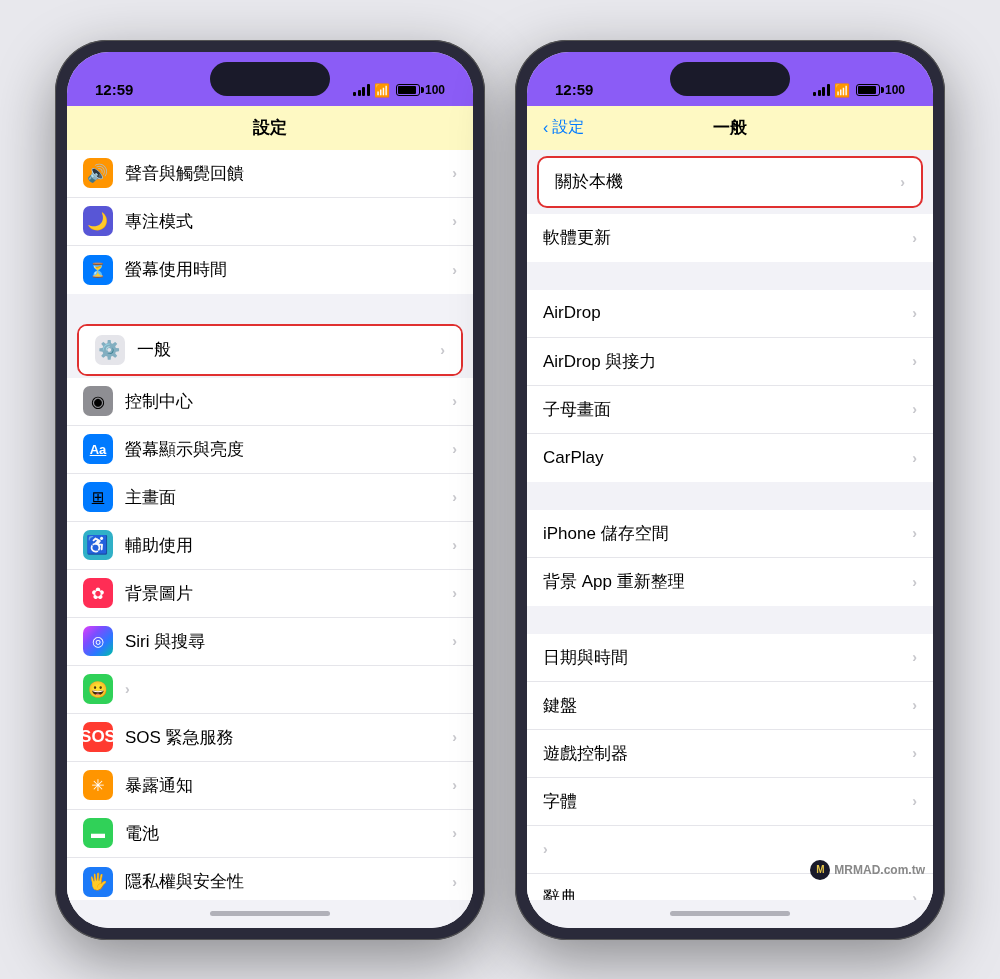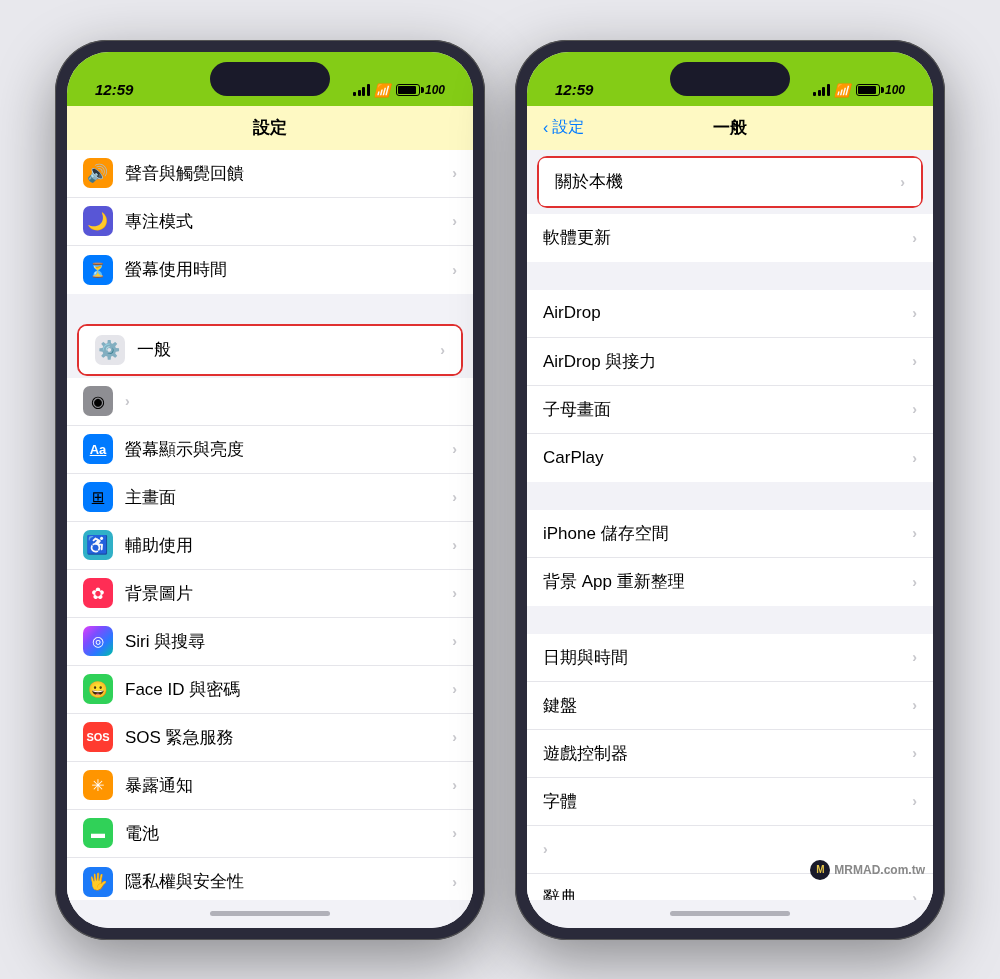--- a/index.html
+++ b/index.html
@@ -48,23 +48,22 @@
       z-index: 10;
     }
 
     
     .status-bar {
       height: 54px;
       display: flex;
       align-items: flex-end;
       justify-content: space-between;
       padding: 0 28px 8px;
-      background: #84cc16;
+      background: #8b5cf6;
       flex-shrink: 0;
-      font-style: italic;
     }
 
     .status-time {
       font-size: 15px;
       font-weight: 600;
       color: #000;
     }
 
     .status-icons {
       display: flex;
@@ -309,20 +308,21 @@
             <div class="item-icon" style="background:#e5e5ea; color:#555; font-size:18px;">⚙️</div>
             <span class="item-label">一般</span>
             <span class="item-chevron">›</span>
           </div>
         </div>
       </div>
 
       <div class="list-group">
         <div class="list-item">
           <div class="item-icon" style="background:#8e8e93; font-size:16px;">◉</div>
+          <span class="item-label">控制中心</span>
           <span class="item-chevron">›</span>
         </div>
         <div class="list-item">
           <div class="item-icon icon-blue" style="font-size:13px; font-weight:700; color:#fff;">Aa</div>
           <span class="item-label">螢幕顯示與亮度</span>
           <span class="item-chevron">›</span>
         </div>
         <div class="list-item">
           <div class="item-icon icon-blue" style="font-size:15px;">⊞</div>
           <span class="item-label">主畫面</span>
@@ -338,25 +338,24 @@
           <span class="item-label">背景圖片</span>
           <span class="item-chevron">›</span>
         </div>
         <div class="list-item">
           <div class="item-icon" style="background: linear-gradient(135deg,#e040fb,#7c4dff,#2979ff,#00bfa5); font-size:14px; color:#fff;">◎</div>
           <span class="item-label">Siri 與搜尋</span>
           <span class="item-chevron">›</span>
         </div>
         <div class="list-item">
           <div class="item-icon" style="background:#30d158; font-size:16px;">😀</div>
-          <span class="item-label">Face ID 與密碼</span>
-          <span class="item-chevron">›</span>
-        </div>
-        <div class="list-item">
-          <div class="item-icon" style="background:#ff3b30; font-size:11px; font-weight:700; color:#fff;">SOS</div>
+          <span class="item-chevron">›</span>
+        </div>
+        <div class="list-item">
+          <div class="item-icon" style="background:#ff3b30; font-size:17px; font-weight:700; color:#fff;">SOS</div>
           <span class="item-label">SOS 緊急服務</span>
           <span class="item-chevron">›</span>
         </div>
         <div class="list-item">
           <div class="item-icon" style="background:#ff9500; font-size:16px; color:#fff;">✳</div>
           <span class="item-label">暴露通知</span>
           <span class="item-chevron">›</span>
         </div>
         <div class="list-item">
           <div class="item-icon" style="background:#30d158; font-size:14px; color:#fff;">▬</div>
@@ -403,21 +402,21 @@
         <span>‹</span>
         <span>設定</span>
       </div>
       <span class="nav-title">一般</span>
     </div>
 
     <div class="settings-content">
 
       <div style="background:#f2f2f7; padding: 0;">
         <div style="border: 2.5px solid #e03030; border-radius: 10px; margin: 6px 10px; background:#fff;">
-          <div class="list-item no-icon" style="border-radius:6px;">
+          <div class="list-item no-icon" style="border-radius:12px;">
             <span class="item-label">關於本機</span>
             <span class="item-chevron">›</span>
           </div>
         </div>
       </div>
 
       <div class="list-group" style="margin-top:2px;">
         <div class="list-item no-icon">
           <span class="item-label">軟體更新</span>
           <span class="item-chevron">›</span>

